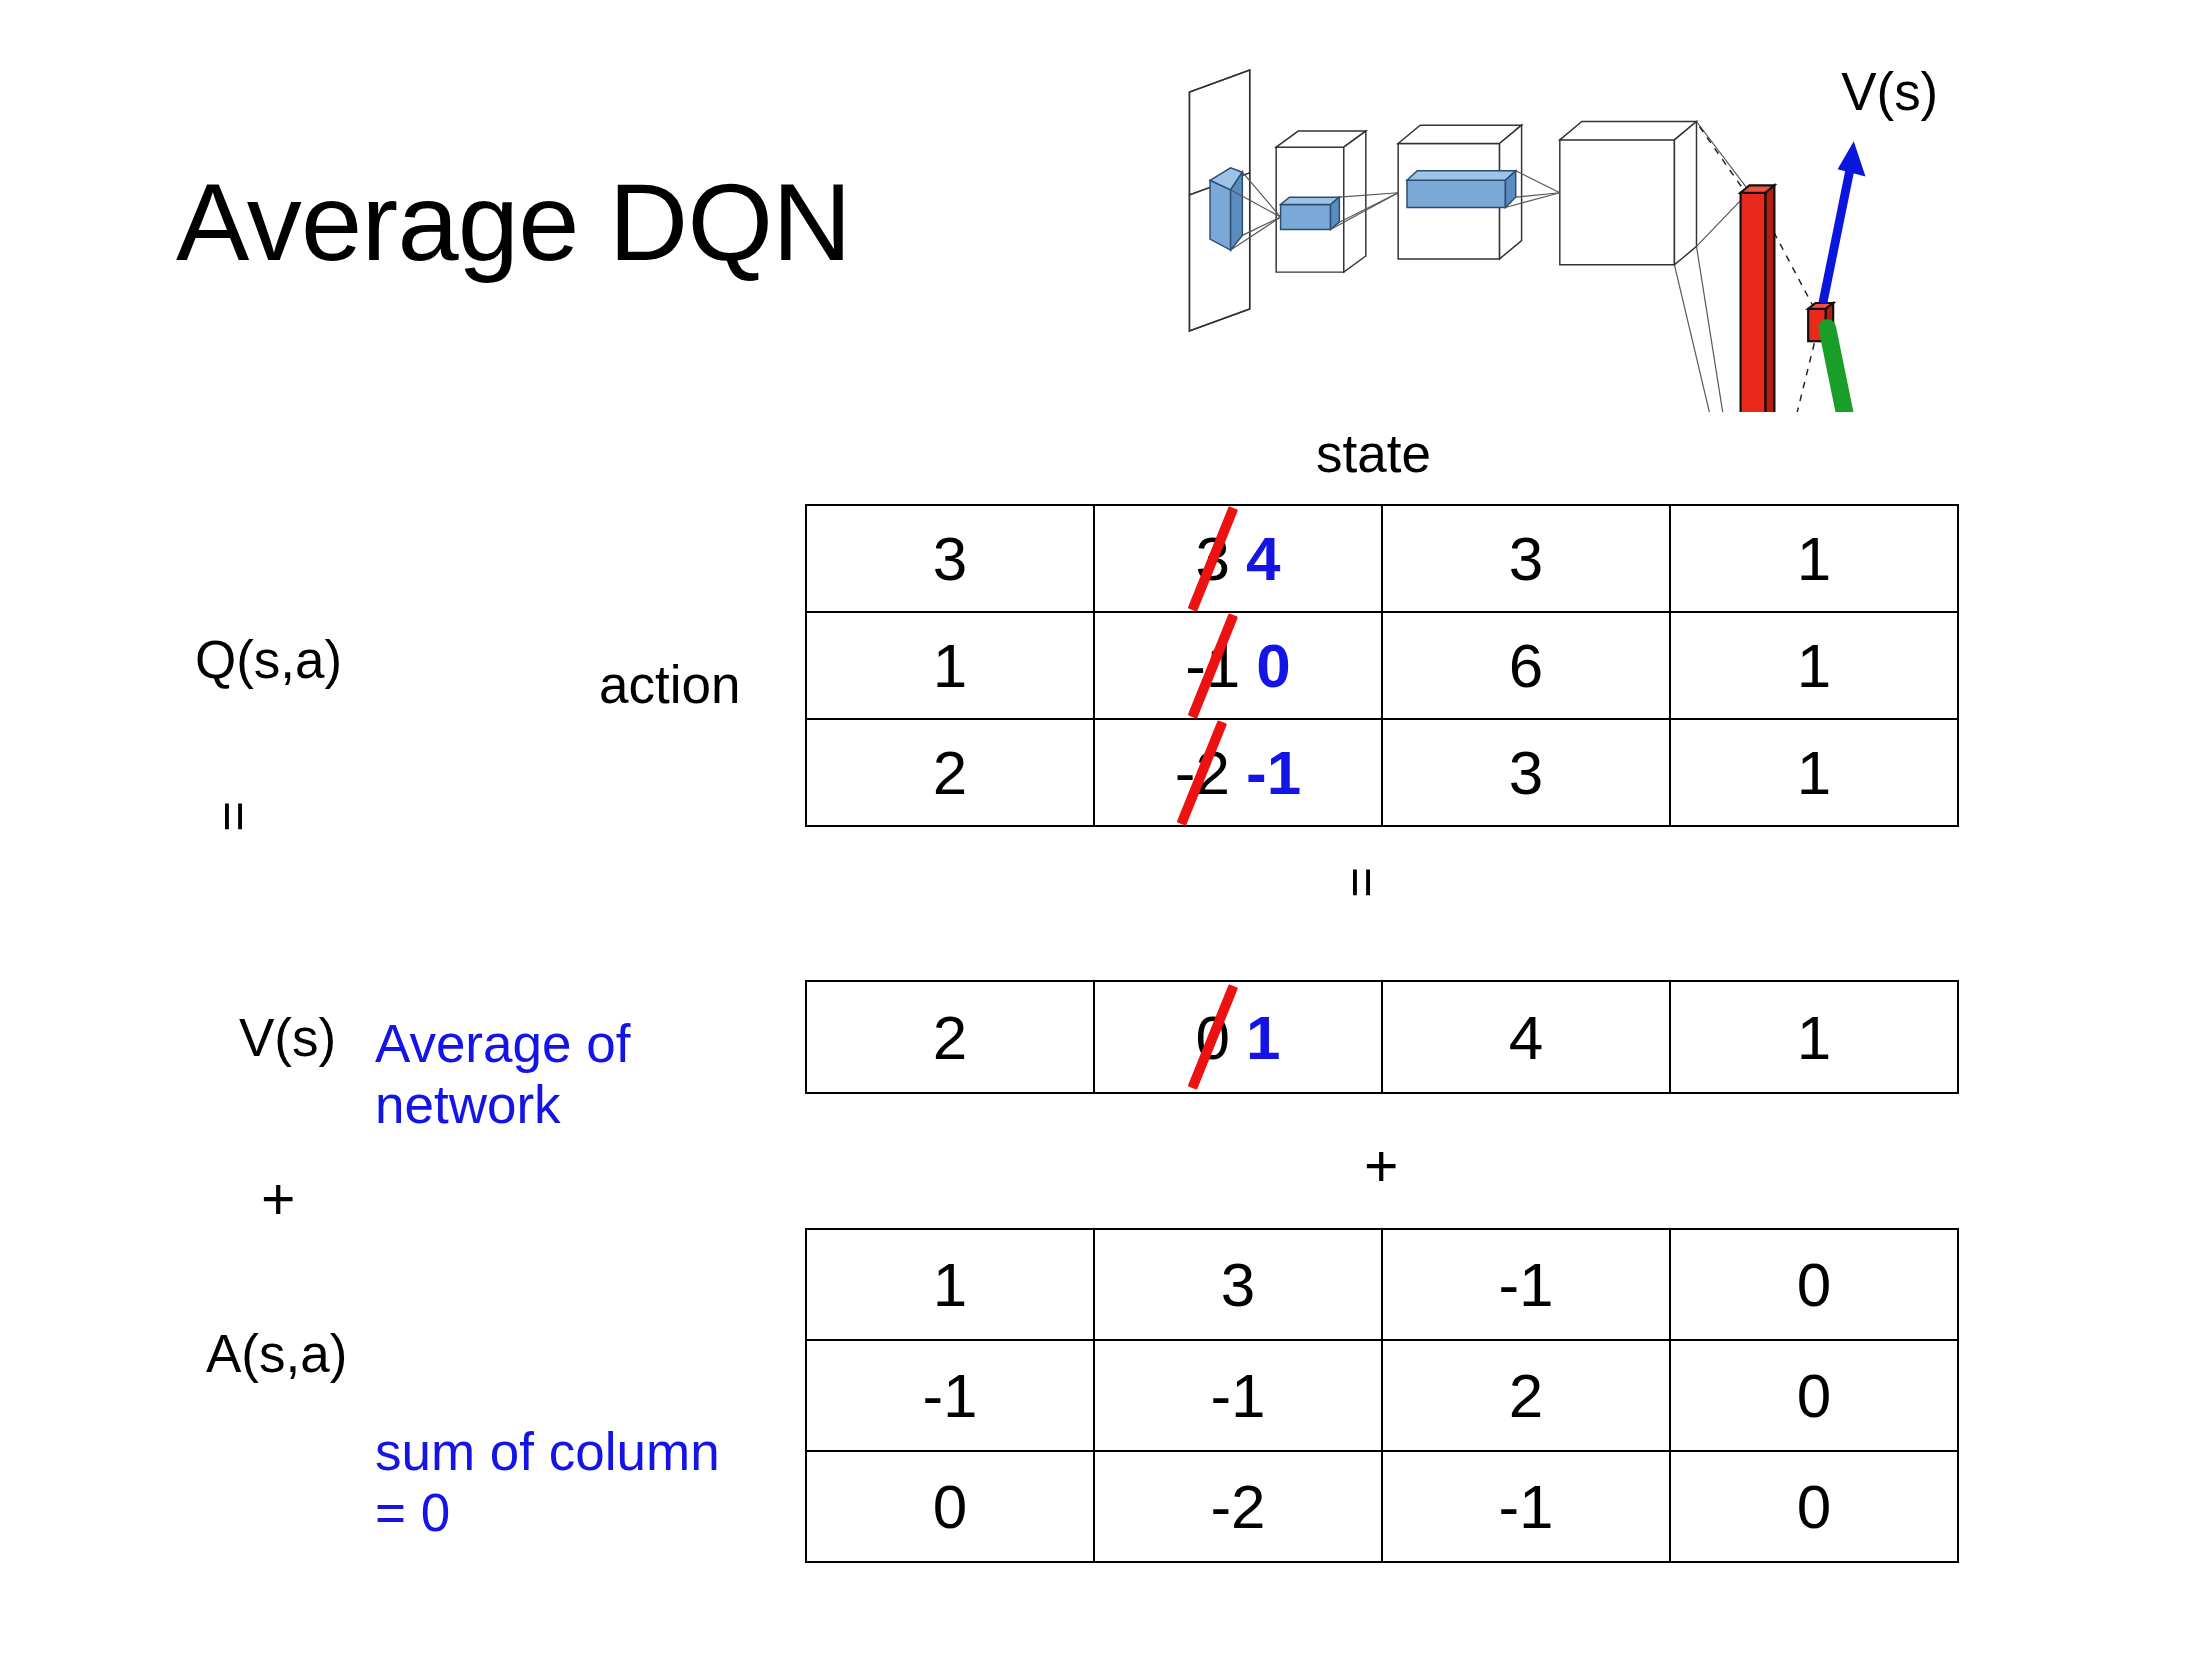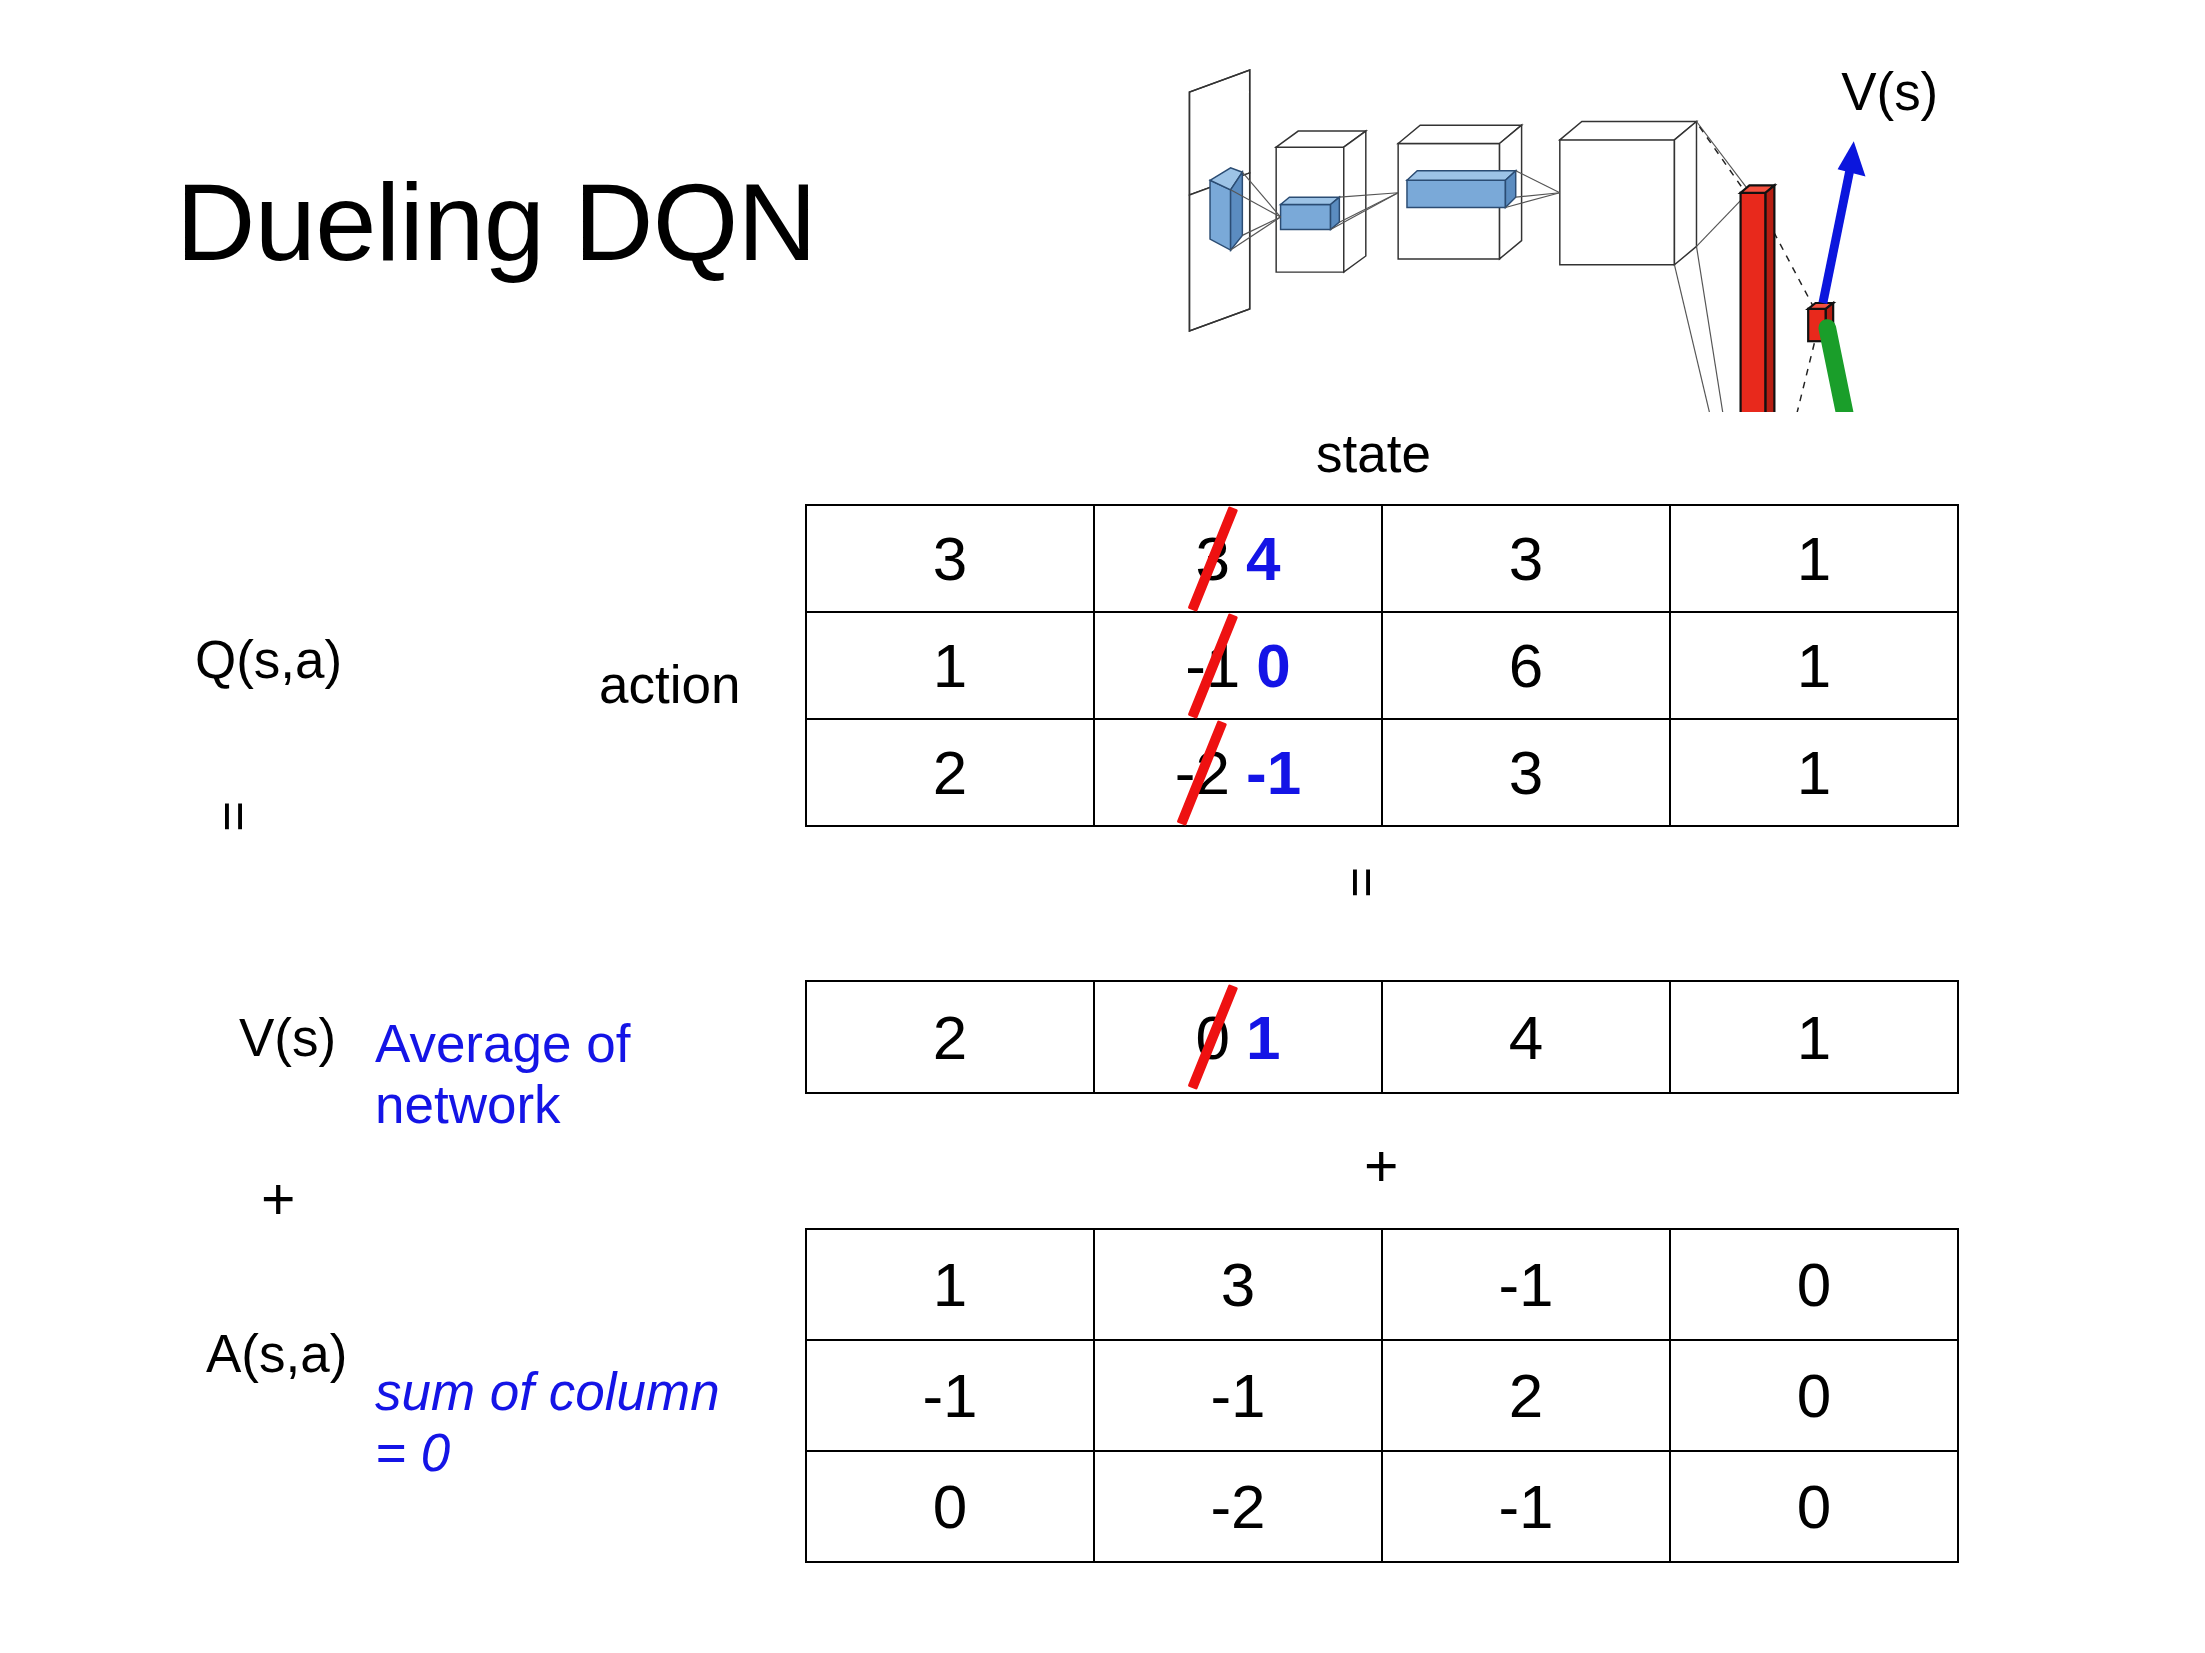--- a/index.html
+++ b/index.html
@@ -61,21 +61,21 @@
   #state-label { left: 1316px; top: 423px; font-size: 53px; }
   #qsa-label   { left: 195px;  top: 629px; font-size: 53px; }
   #action-label{ left: 599px;  top: 654px; font-size: 53px; text-align: center; }
   #eq1-label   { left: 265px;  top: 801px; font-size: 53px; transform: rotate(90deg); transform-origin: left top; }
   #eq2-label   { left: 1393px; top: 867px; font-size: 53px; transform: rotate(90deg); transform-origin: left top; }
   #vs-label    { left: 239px;  top: 1007px; font-size: 53px; }
   #avg-label   { left: 375px;  top: 1014px; font-size: 53px; line-height: 1.15; white-space: normal; width: 353px;}
   #plus1-label { left: 261px;  top: 1165px; font-size: 59px; }
   #plus2-label { left: 1364px; top: 1132px; font-size: 59px; }
   #asa-label   { left: 206px;  top: 1323px; font-size: 53px; }
-  #sum-label   { left: 375px;  top: 1362px; font-size: 53px; line-height: 1.15; white-space: normal; width: 382px; font-style: italic;}
+  #sum-label   { left: 375px;  top: 1422px; font-size: 53px; line-height: 1.15; white-space: normal; width: 382px;}
 
   
   .vtable {
     position: absolute;
     border-collapse: collapse;
     table-layout: fixed;
     border: 2.2px solid #000000;
   }
   .vtable td {
     border: 2.2px solid #000000;
@@ -123,21 +123,21 @@
   .new-val {
     color: #1414e6;
     font-weight: bold;
   }
 </style>
 </head>
 <body>
 
 <div id="slide">
 
-  <div id="title" class="lbl">Dueling DQN</div>
+  <div id="title" class="lbl">Average DQN</div>
 
   <div id="netdiagram">
     <svg width="1139" height="412" viewBox="0 0 1550 560">
 
       <g>
         <polygon points="168,265 168,125 250,95 250,235" fill="#ffffff" stroke="#333" stroke-width="2"></polygon>
         <polygon points="168,265 250,235 250,420 168,450" fill="#ffffff" stroke="#333" stroke-width="2"></polygon>
         <polygon points="168,125 250,95 250,420 168,450" fill="none" stroke="#333" stroke-width="2"></polygon>
       </g>
 

